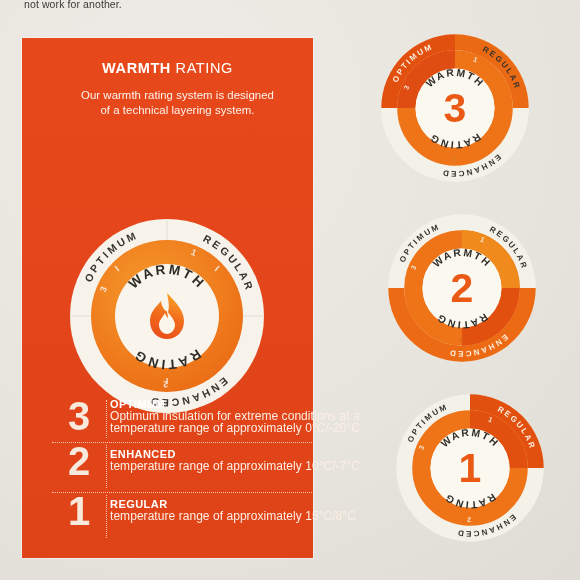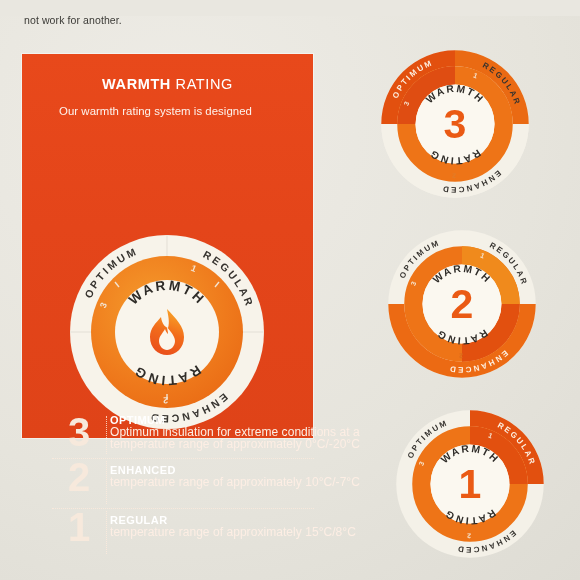--- a/index.html
+++ b/index.html
@@ -3,42 +3,42 @@
 <meta charset="utf-8">
 <style>
   html,body{margin:0;padding:0;}
   body{
     width:580px;height:580px;overflow:hidden;
     background:#e9e7e0;
     font-family:"Liberation Sans", sans-serif;
     position:relative;
   }
   .page{position:absolute;inset:0;background:
-      radial-gradient(circle at 30% 20%, #eeece6 0%, #e6e4dc 60%, #dedcd4 100%); margin-top: 16px;}
+      radial-gradient(circle at 30% 20%, #eeece6 0%, #e6e4dc 60%, #dedcd4 100%);}
 
   .top-note{
     position:absolute;left:24px;top:-2px;width:300px;
     font-size:10.5px;color:#3b3a36;letter-spacing:.1px;
     font-family:"Liberation Sans", sans-serif;
   }
 
   
   .panel{
-    position:absolute;left:22px;top:38px;width:291px;height:384px;
+    position:absolute;left:22px;top:38px;width:291px;height:520px;
     background:linear-gradient(180deg,#e8491b 0%, #e4451a 45%, #df4318 100%);
     box-shadow:0 0 0 1px rgba(255,255,255,.45);
   }
   .panel-title{
     position:absolute;top:22px;left:0;width:100%;text-align:center;
     color:#ffffff;font-size:14.5px;letter-spacing:.6px;
   }
   .panel-title b{font-weight:bold;}
   .panel-title span{font-weight:normal;}
   .panel-para{
-    position:absolute;top:50px;left:6px;width:255px;text-align:center;
+    position:absolute;top:50px;left:28px;width:255px;text-align:center;
     color:#fdf4ee;font-size:11.4px;line-height:15.2px;letter-spacing:.05px;
   }
   .panel-para div{white-space:nowrap;}
 
   
   .badge{position:absolute;}
   .badge svg{display:block;}
 
   .main-badge{left:45px;top:178px;}
 
@@ -76,20 +76,21 @@
   <div class="top-note">not work for another.</div>
 
   <div class="panel">
 
     <div class="panel-title">
       <b>WARMTH</b><span>&nbsp;</span><span>RATING</span>
     </div>
 
     <div class="panel-para">
       <div>Our warmth rating system is designed</div>
+      <div>of a technical layering system.</div>
     </div>
 
     <div class="badge main-badge">
       <svg width="200" height="200" viewBox="0 0 200 200">
         <defs>
           <path id="mb-arc-reg" d="M 100,100 m 0,-83 a 83,83 0 0 1 83,83" fill="none"></path>
           <path id="mb-arc-opt" d="M 100,100 m -83,0 a 83,83 0 0 1 83,-83" fill="none"></path>
           <path id="mb-arc-enh" d="M 100,100 m 83,0 a 83,83 0 0 1 -166,0" fill="none"></path>
           <path id="mb-arc-top" d="M 100,100 m -42,0 a 42,42 0 0 1 84,0" fill="none"></path>
           <path id="mb-arc-bot" d="M 100,100 m 44,0 a 44,44 0 0 1 -88,0" fill="none"></path>

